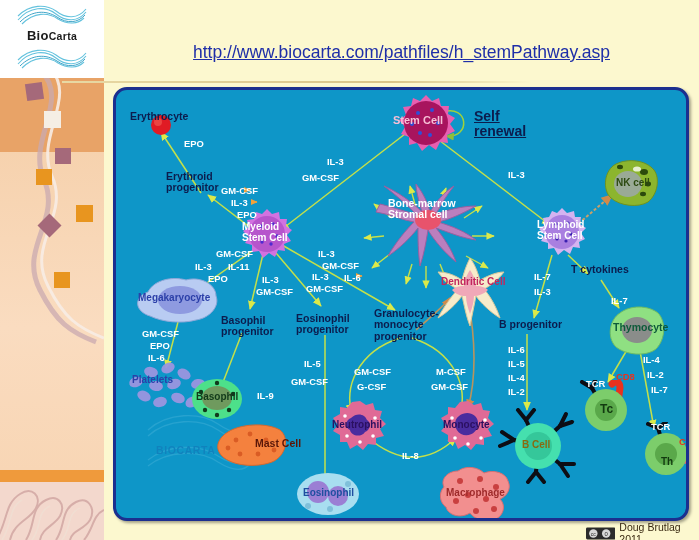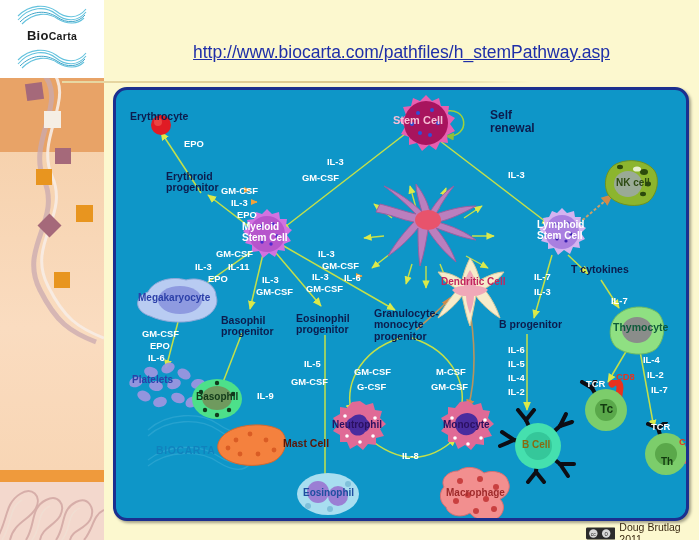--- a/index.html
+++ b/index.html
@@ -496,30 +496,31 @@
         </g>
         <path d="M40 30 C48 26 56 30 54 36 C50 40 42 38 38 36" stroke="#ef5a6e" stroke-width="7" fill="none" stroke-linecap="round"></path>
         <circle cx="26" cy="32" r="21" fill="#7ccd6b"></circle>
         <circle cx="26" cy="32" r="11" fill="#5aa84a"></circle>
       </svg>
     </div>
 
     <div class="cap dark" style="left:14px;top:21px;font-size:10.5px;">Erythrocyte</div>
     <div class="cap dark" style="left:50px;top:81px;font-size:10.5px;">Erythroid<br>progenitor</div>
     <div class="cap onpink" style="left:277px;top:25px;font-size:11px;">Stem Cell</div>
-    <div class="cap dark" style="left:374px;top:19px;font-size:12px;">Self<br>renewal</div>
+    <div class="cap dark" style="left:358px;top:19px;font-size:14px;text-decoration:underline;">Self<br>renewal</div>
     <div class="cap white" style="left:126px;top:132px;font-size:10px;">Myeloid<br>Stem Cell</div>
+    <div class="cap white" style="left:272px;top:108px;font-size:10.5px;">Bone-marrow<br>Stromal cell</div>
     <div class="cap white" style="left:421px;top:130px;font-size:10px;">Lymphoid<br>Stem Cell</div>
     <div class="cap olive" style="left:500px;top:88px;font-size:10px;">NK cell</div>
     <div class="cap" style="left:325px;top:187px;font-size:10px;color:#c2265e;">Dendritic Cell</div>
     <div class="cap" style="left:22px;top:203px;font-size:10px;color:#2b3fa8;">Megakaryocyte</div>
     <div class="cap" style="left:16px;top:285px;font-size:10px;color:#2b3fa8;">Platelets</div>
     <div class="cap dark" style="left:105px;top:225px;font-size:10.5px;">Basophil<br>progenitor</div>
     <div class="cap" style="left:80px;top:302px;font-size:10px;color:#123a1a;">Basophil</div>
-    <div class="cap" style="left:128px;top:348px;font-size:10.5px;color:#5a1608;padding-left:39px;">Mast Cell</div>
+    <div class="cap" style="left:100px;top:348px;font-size:10.5px;color:#5a1608;padding-left:39px;">Mast Cell</div>
     <div class="cap dark" style="left:180px;top:223px;font-size:10.5px;">Eosinophil<br>progenitor</div>
     <div class="cap" style="left:187px;top:398px;font-size:10px;color:#1f4fa0;">Eosinophil</div>
     <div class="cap dark" style="left:258px;top:218px;font-size:10.5px;">Granulocyte-<br>monocyte<br>progenitor</div>
     <div class="cap" style="left:216px;top:330px;font-size:10px;color:#2b1060;">Neutrophil</div>
     <div class="cap" style="left:327px;top:330px;font-size:10px;color:#2b1060;">Monocyte</div>
     <div class="cap" style="left:330px;top:398px;font-size:10px;color:#9e2b2b;">Macrophage</div>
     <div class="cap dark" style="left:455px;top:174px;font-size:10.5px;">T cytokines</div>
     <div class="cap dark" style="left:383px;top:229px;font-size:10.5px;">B progenitor</div>
     <div class="cap" style="left:497px;top:232px;font-size:10.5px;color:#0d5a3a;">Thymocyte</div>
     <div class="cap" style="left:406px;top:350px;font-size:10px;color:#8a6a10;">B Cell</div>

